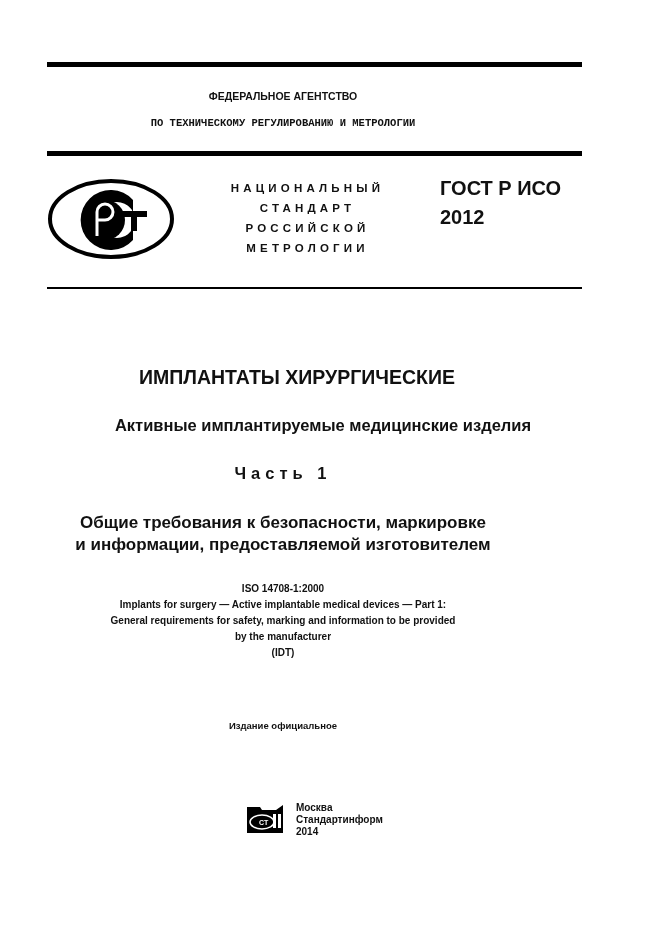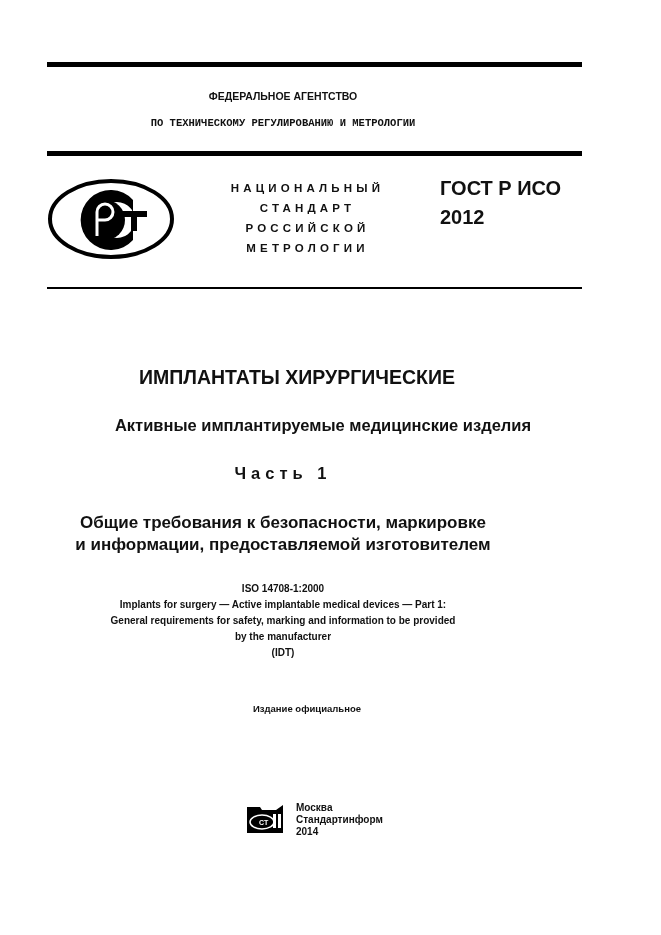--- a/index.html
+++ b/index.html
@@ -10,21 +10,21 @@
   .center { position:absolute; left:0; width:566px; text-align:center; font-weight:bold; }
   .agency { font-size:10.5px; }
   .nat { position:absolute; left:205px; width:205px; text-align:center; font-weight:bold;
          font-size:11.5px; letter-spacing:4.2px; line-height:20px; top:178px; }
   .gost { position:absolute; left:440px; top:174px; font-weight:bold; font-size:20px; line-height:29px; }
   .title1 { top:366px; font-size:19.5px;padding-left:14px; }
   .title2 { top:416px; font-size:16.5px;padding-left:40px; }
   .title3 { top:464px; font-size:16.5px; letter-spacing:5px; }
   .title4 { top:512px; font-size:17px; line-height:22px; }
   .iso { top:581px; font-size:10px; line-height:16px; }
-  .official { top:703px; font-size:9.5px;padding-left:24px; }
+  .official { top:720px; font-size:9.5px; }
   .pub { position:absolute; left:296px; top:802px; width:72px; 
          font-weight:bold; font-size:10px; line-height:12px; }
 </style>
 </head>
 <body>
 
 <div class="rule" style="top:62px;height:5px;"></div>
 
 <div class="center agency" style="top:90px;">ФЕДЕРАЛЬНОЕ АГЕНТСТВО</div>
 <div class="center agency" style="top:117px;font-family:Liberation Mono, monospace;">ПО ТЕХНИЧЕСКОМУ РЕГУЛИРОВАНИЮ И МЕТРОЛОГИИ</div>

